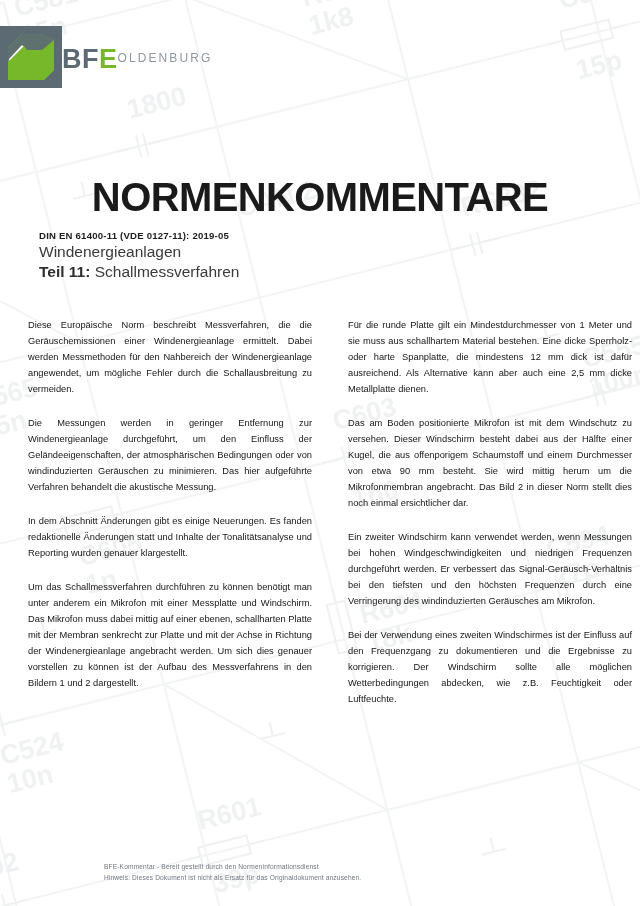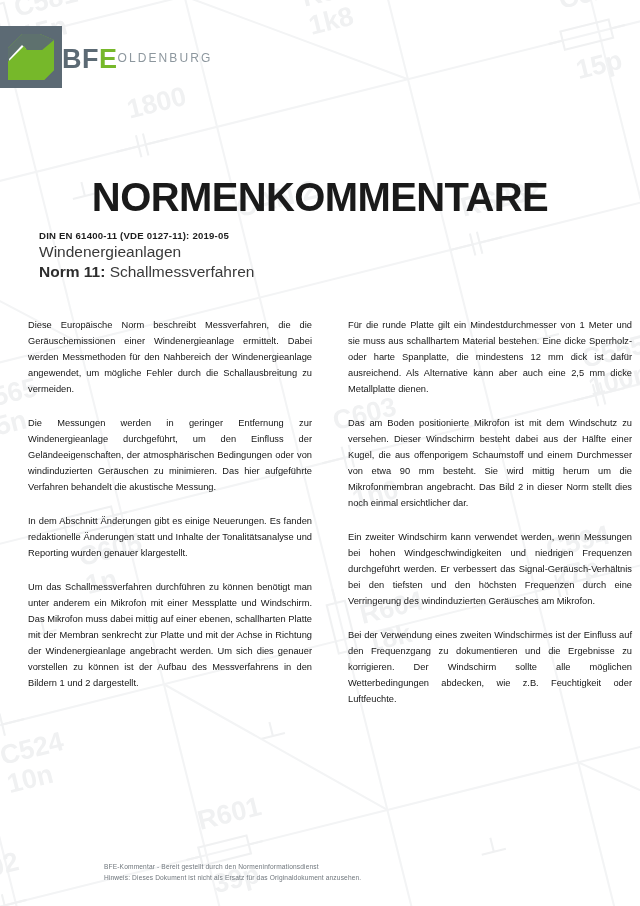--- a/index.html
+++ b/index.html
@@ -313,21 +313,21 @@
       </div>
       <div class="logo-sub">OLDENBURG</div>
     </div>
 
     <h1 class="doc-title">NORMENKOMMENTARE</h1>
 
     <div class="ref-block">
       <div class="ref-code">DIN EN 61400-11 (VDE 0127-11): 2019-05</div>
       <div class="ref-name">
         <div>Windenergieanlagen</div>
-        <div><span class="bold-seg">Norm 11:</span><span> Schallmessverfahren</span></div>
+        <div><span class="bold-seg">Teil 11:</span><span> Schallmessverfahren</span></div>
       </div>
     </div>
 
     <div class="body-cols">
       <div class="col">
         <p>Diese Europäische Norm beschreibt Messverfahren, die die Geräuschemissionen einer Windenergieanlage ermittelt. Dabei werden Messmethoden für den Nahbereich der Windenergieanlage angewendet, um mögliche Fehler durch die Schallausbreitung zu vermeiden.</p>
         <p>Die Messungen werden in geringer Entfernung zur Windenergieanlage durchgeführt, um den Einfluss der Geländeeigenschaften, der atmosphärischen Bedingungen oder von windinduzierten Geräuschen zu minimieren. Das hier aufgeführte Verfahren behandelt die akustische Messung.</p>
         <p>In dem Abschnitt Änderungen gibt es einige Neuerungen. Es fanden redaktionelle Änderungen statt und Inhalte der Tonalitätsanalyse und Reporting wurden genauer klargestellt.</p>
         <p>Um das Schallmessverfahren durchführen zu können benötigt man unter anderem ein Mikrofon mit einer Messplatte und Windschirm. Das Mikrofon muss dabei mittig auf einer ebenen, schallharten Platte mit der Membran senkrecht zur Platte und mit der Achse in Richtung der Windenergieanlage angebracht werden. Um sich dies genauer vorstellen zu können ist der Aufbau des Messverfahrens in den Bildern 1 und 2 dargestellt.</p>
       </div>

